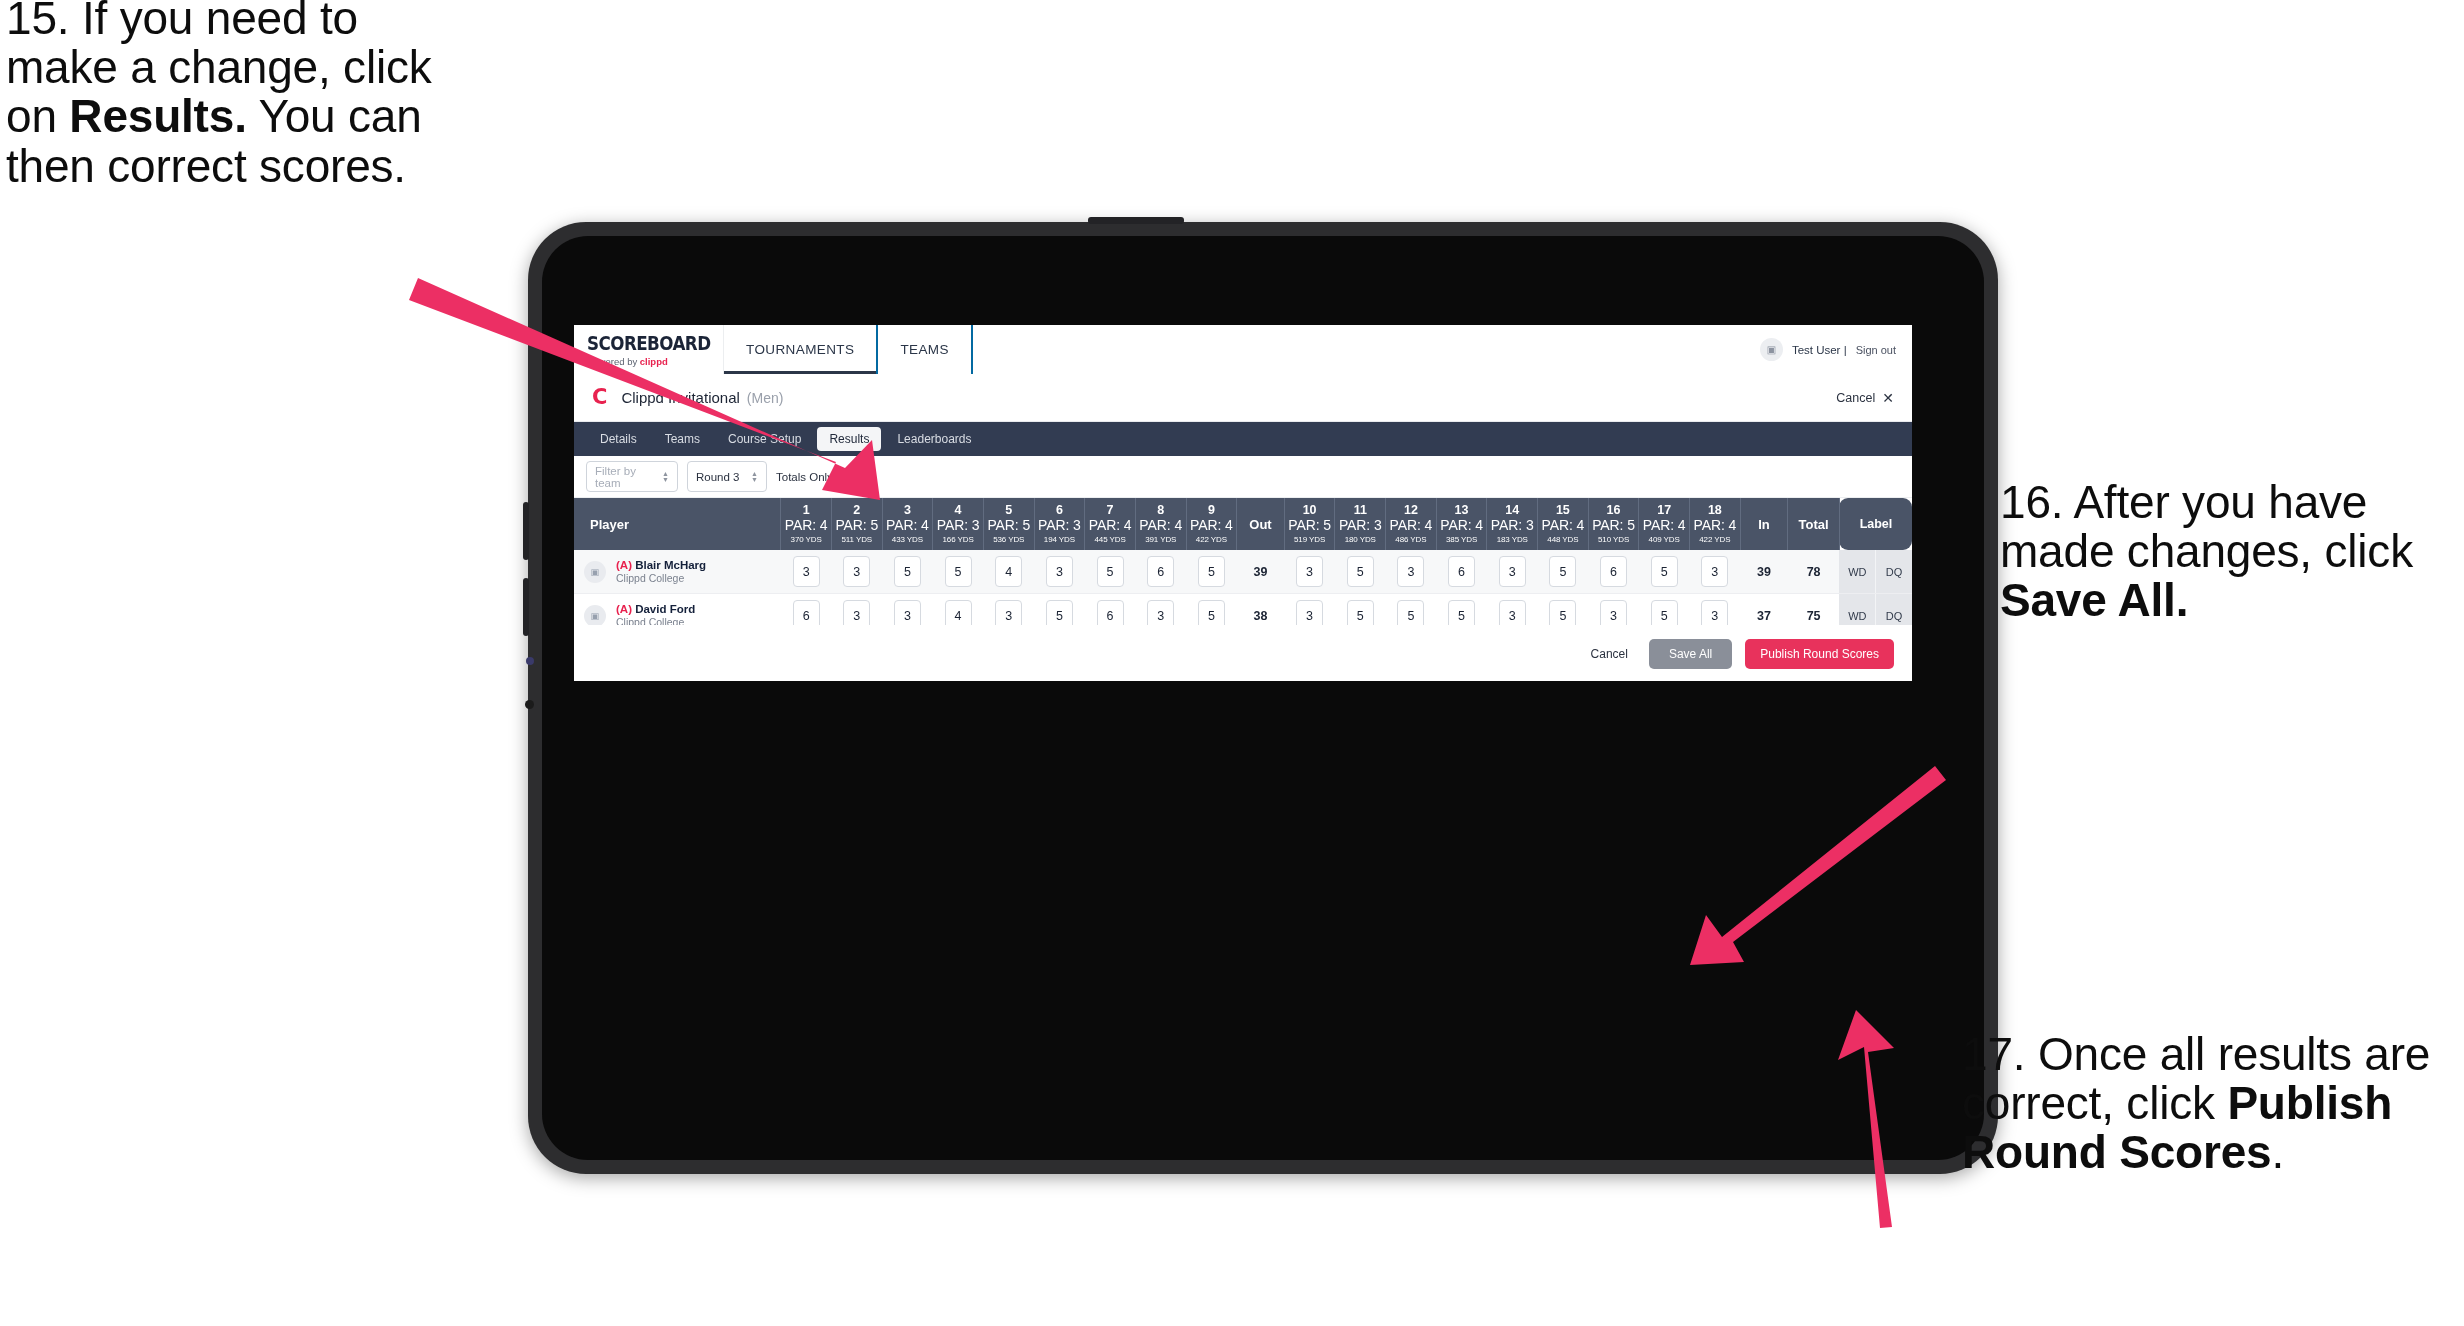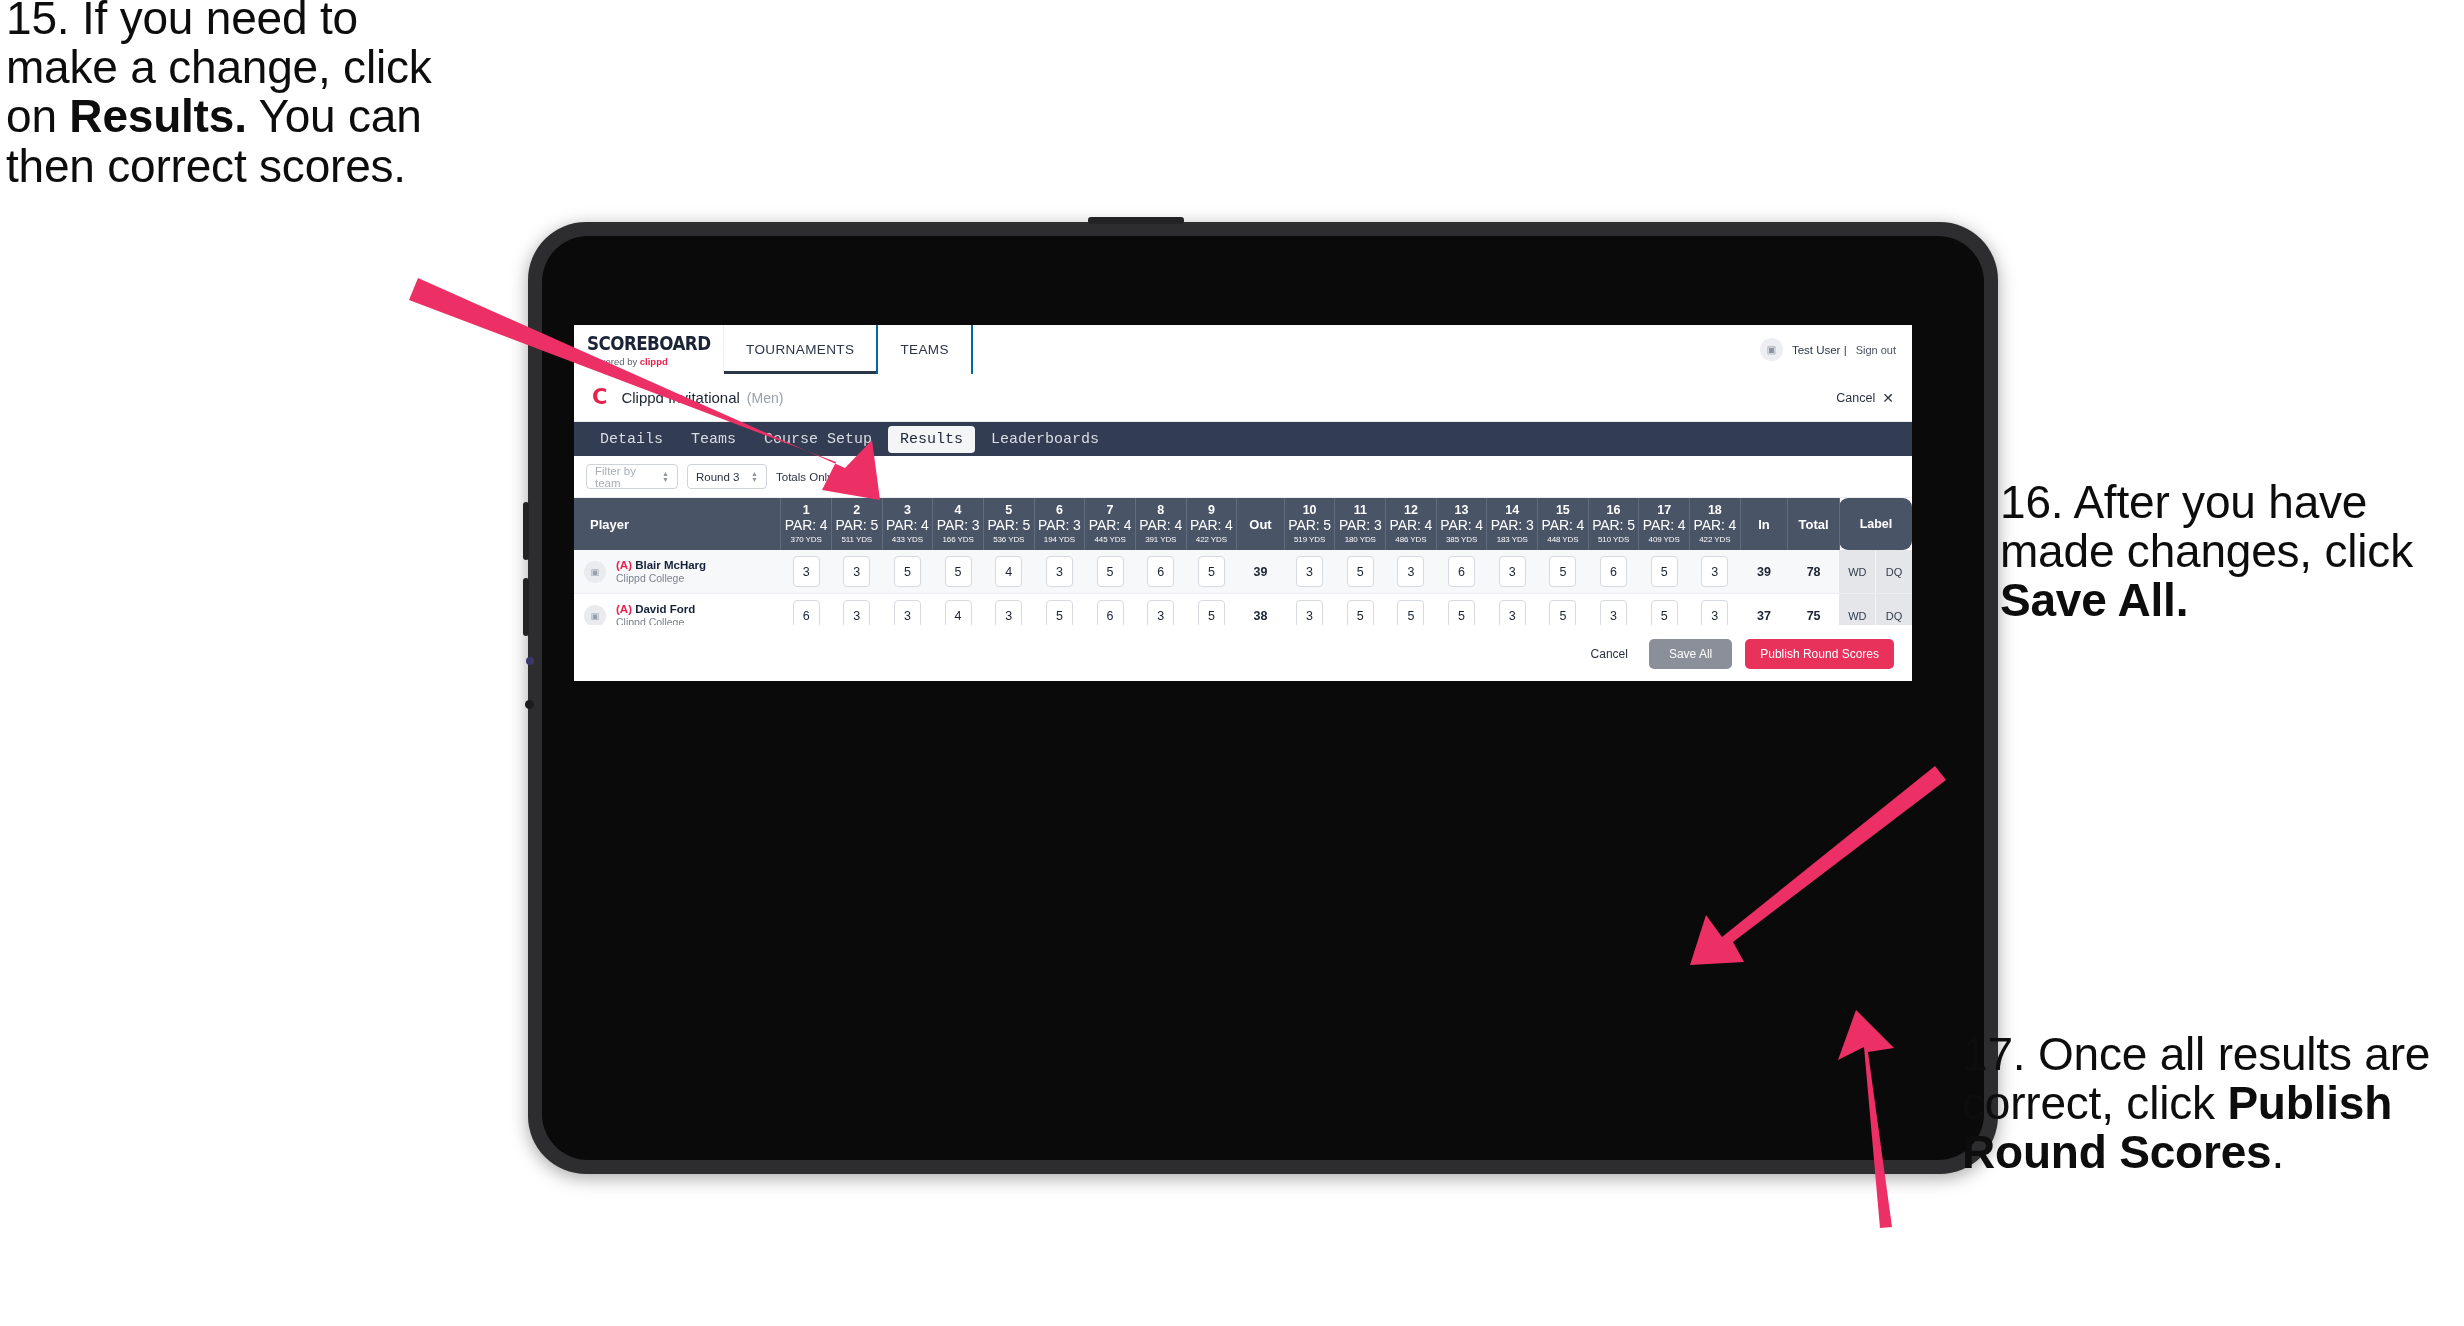--- a/index.html
+++ b/index.html
@@ -96,37 +96,37 @@
   #tourn-spacer{flex:1;}
   #cancel-x{font-size:12.5px;color:#2b3240;display:flex;align-items:center;gap:7px;}
   #cancel-x .xglyph{font-size:14px;}
 
   
   #tabstrip{
     position:absolute;left:574px;top:422px;width:1338px;height:34px;
     background:#323c52;display:flex;align-items:center;padding-left:14px;box-sizing:border-box;gap:4px;
   }
   .tab{
-    font-size:15px;color:#d9dde4;padding:5px 12px;border-radius:4px;font-family:Liberation Mono, monospace;
+    font-size:12px;color:#d9dde4;padding:5px 12px;border-radius:4px;
   }
   .tab.active{background:#f4f5f7;color:#222b3c;font-weight:400;}
 
   
   #toolbar{
     position:absolute;left:574px;top:456px;width:1338px;height:42px;
     background:#ffffff;display:flex;align-items:center;padding:0 12px;box-sizing:border-box;gap:9px;
     border-bottom:1px solid #eceef0;
   }
   #search-input{
     flex:1;height:25px;border:1px solid #d9dde3;border-radius:4px;background:#fff;
     display:flex;align-items:center;padding-left:10px;box-sizing:border-box;
     font-size:11.5px;color:#a7adb8;
   }
   .select-box{
-    height:25px;border:1px solid #cfd4db;border-radius:4px;background:#fff;
+    height:31px;border:1px solid #cfd4db;border-radius:4px;background:#fff;
     display:flex;align-items:center;padding:8px 8px;box-sizing:border-box;gap:9px;
     font-size:11.5px;color:#2b3240;
   }
   .select-box.placeholder{color:#a7adb8;}
   #filter-team{width:92px;}
   #round-select{width:80px;}
   .spin{display:flex;flex-direction:column;gap:1px;color:#8e949f;font-size:7px;line-height:5px;margin-left:auto;}
   #totals-label{font-size:11.5px;color:#2b3240;}
   #totals-toggle{
     width:26px;height:14px;border-radius:8px;background:#d6dae0;position:relative;

